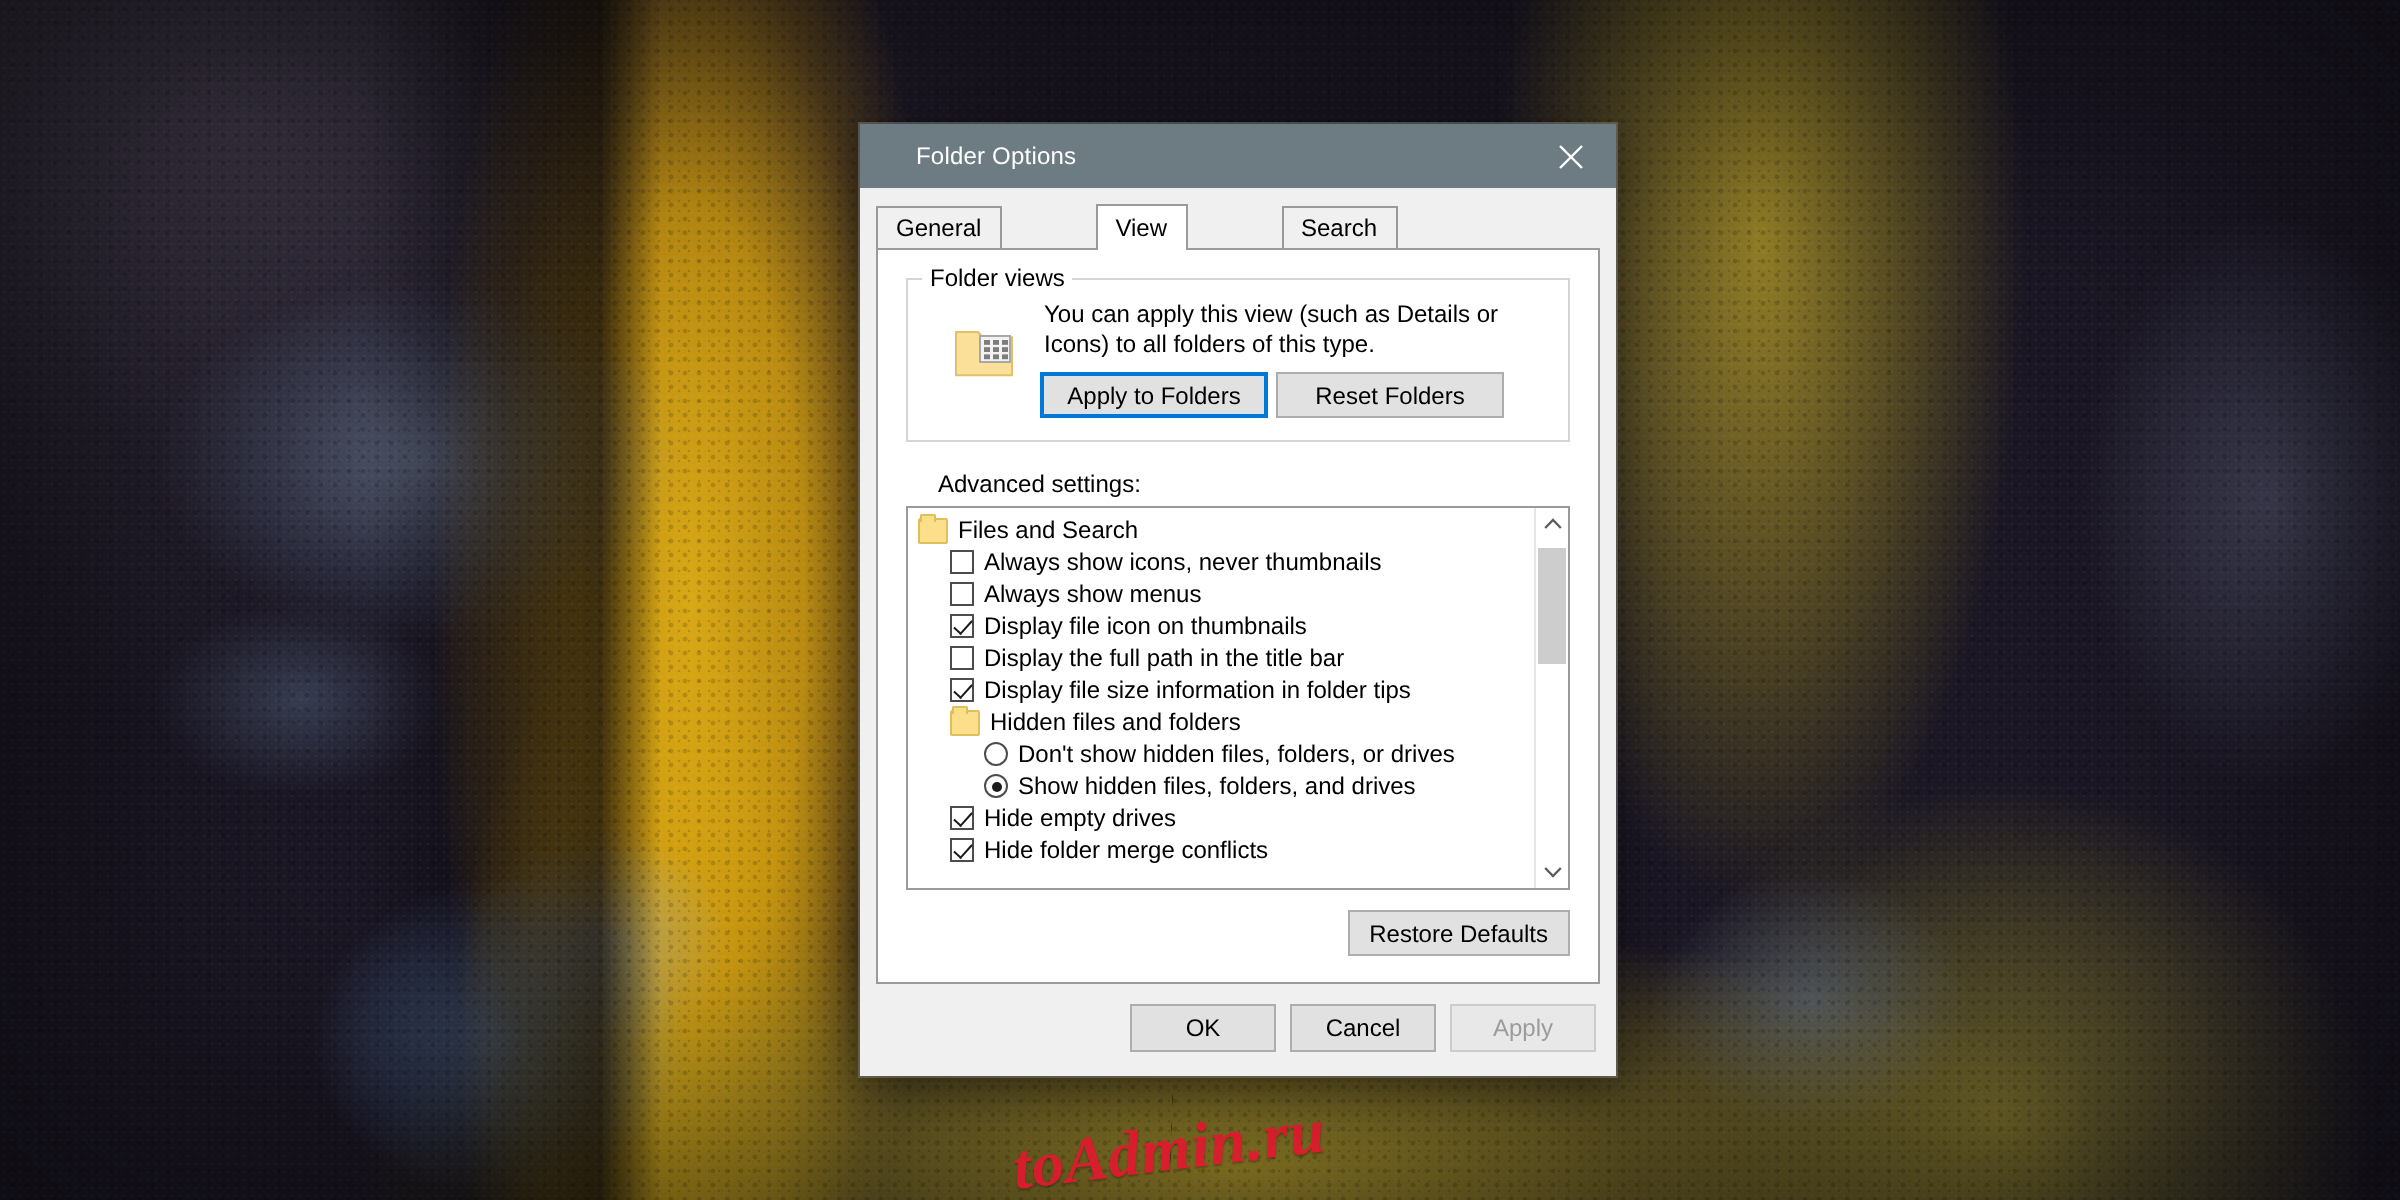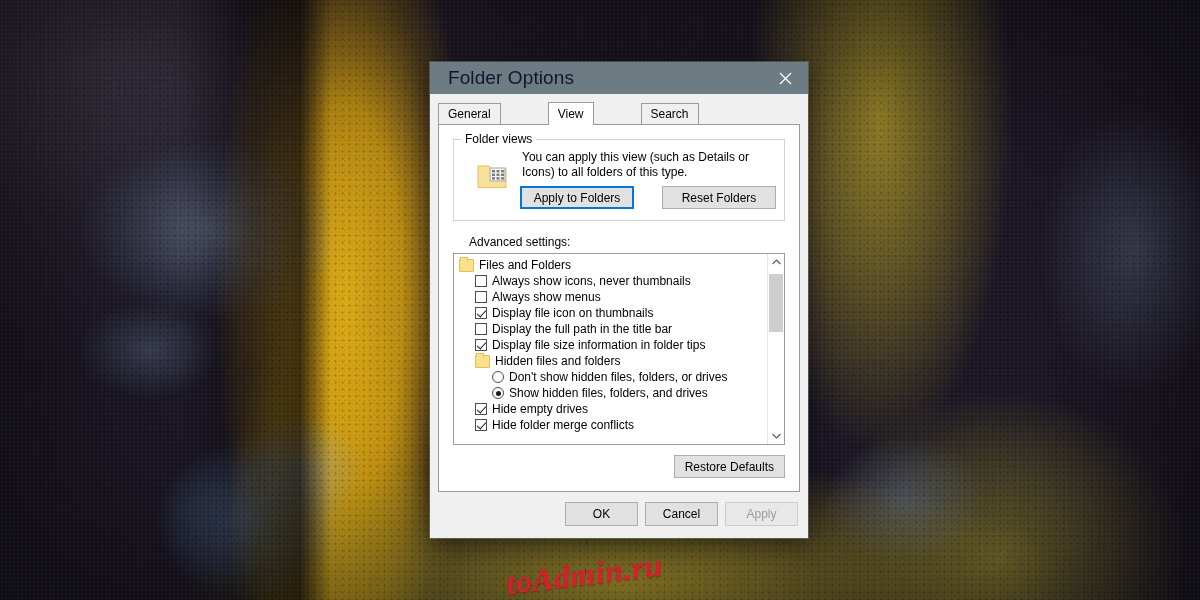--- a/index.html
+++ b/index.html
@@ -88,21 +88,21 @@
     position:absolute;left:430px;top:62px;width:378px;height:476px;
     background:#f0f0f0;
     box-shadow:0 0 0 1px rgba(120,120,120,.55), 0 6px 22px rgba(0,0,0,.45);
     font-size:12px;color:#000;
   }
   .titlebar{
     height:32px;background:#6d7b83;display:flex;align-items:center;
     position:relative;
   }
   .title-text{
-    color:#0f172a;font-size:19px;margin-left:18px;letter-spacing:.1px;
+    color:#ffffff;font-size:12px;margin-left:28px;letter-spacing:.1px;
   }
   .close-btn{
     position:absolute;right:0;top:0;width:45px;height:32px;
     display:flex;align-items:center;justify-content:center;
     color:#fff;font-size:15px;line-height:1;cursor:default;
   }
   .close-btn svg{display:block;}
 
   
   .tabstrip{
@@ -134,21 +134,21 @@
     font-size:12px;color:#000;
   }
   .folder-big{
     position:absolute;left:22px;top:22px;width:34px;height:30px;
   }
   .group-text{
     position:absolute;left:68px;top:10px;right:10px;
     font-size:12px;line-height:15px;color:#000;
   }
   .group-buttons{
-    position:absolute;left:66px;top:46px;display:flex;gap:28px;
+    position:absolute;left:66px;top:46px;display:flex;gap:4px;
   }
   .btn{
     font-family:"Liberation Sans", sans-serif;font-size:12px;color:#000;
     background:#e1e1e1;border:1px solid #adadad;
     height:23px;padding:0 10px;min-width:114px;
     display:inline-flex;align-items:center;justify-content:center;
     cursor:default;box-sizing:border-box;
   }
   .btn.focus{border:2px solid #0078d7;background:#e1e1e1;}
   .btn[data-disabled="true"]{color:#9b9b9b;background:#e8e8e8;border-color:#ccc;}
@@ -289,21 +289,21 @@
         <button class="btn">Reset Folders</button>
       </div>
     </div>
 
     <div class="adv-label">Advanced settings:</div>
 
     <div class="listbox">
       <div class="listinner">
           <div class="row ind-0">
             <span class="folder-sm"></span>
-            <span class="lbl">Files and Folders</span>
+            <span class="lbl">Files and Search</span>
           </div>
           <div class="row ind-1">
             <span class="cb" data-checked="false"></span>
             <span class="lbl">Always show icons, never thumbnails</span>
           </div>
           <div class="row ind-1">
             <span class="cb" data-checked="false"></span>
             <span class="lbl">Always show menus</span>
           </div>
           <div class="row ind-1">

